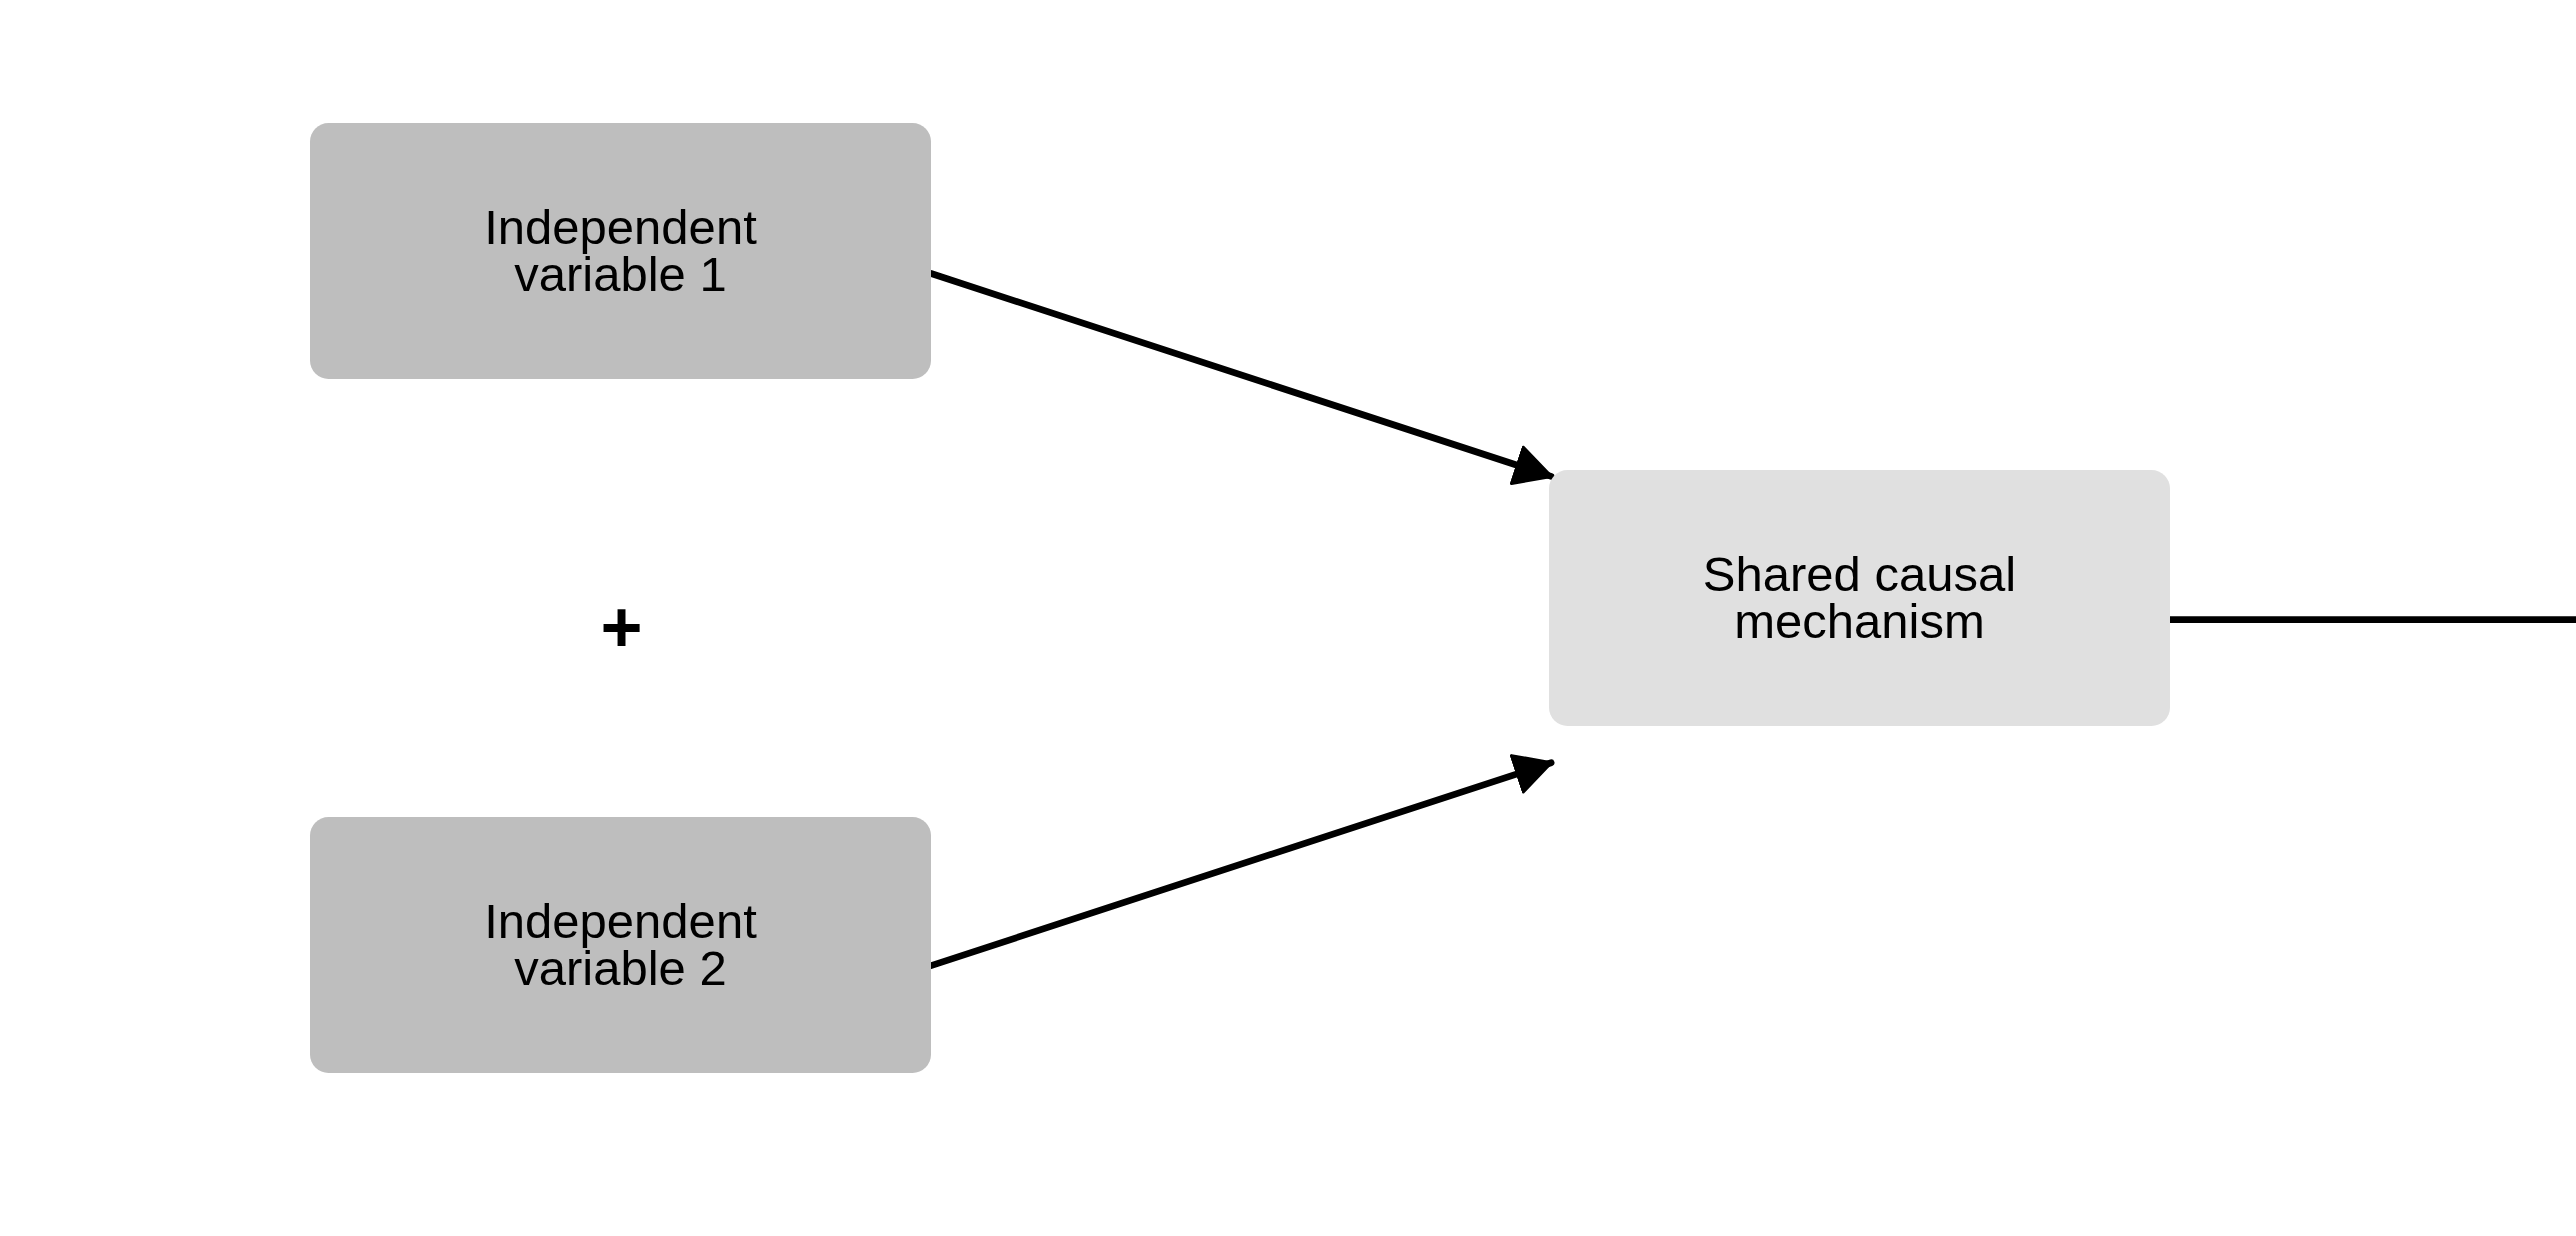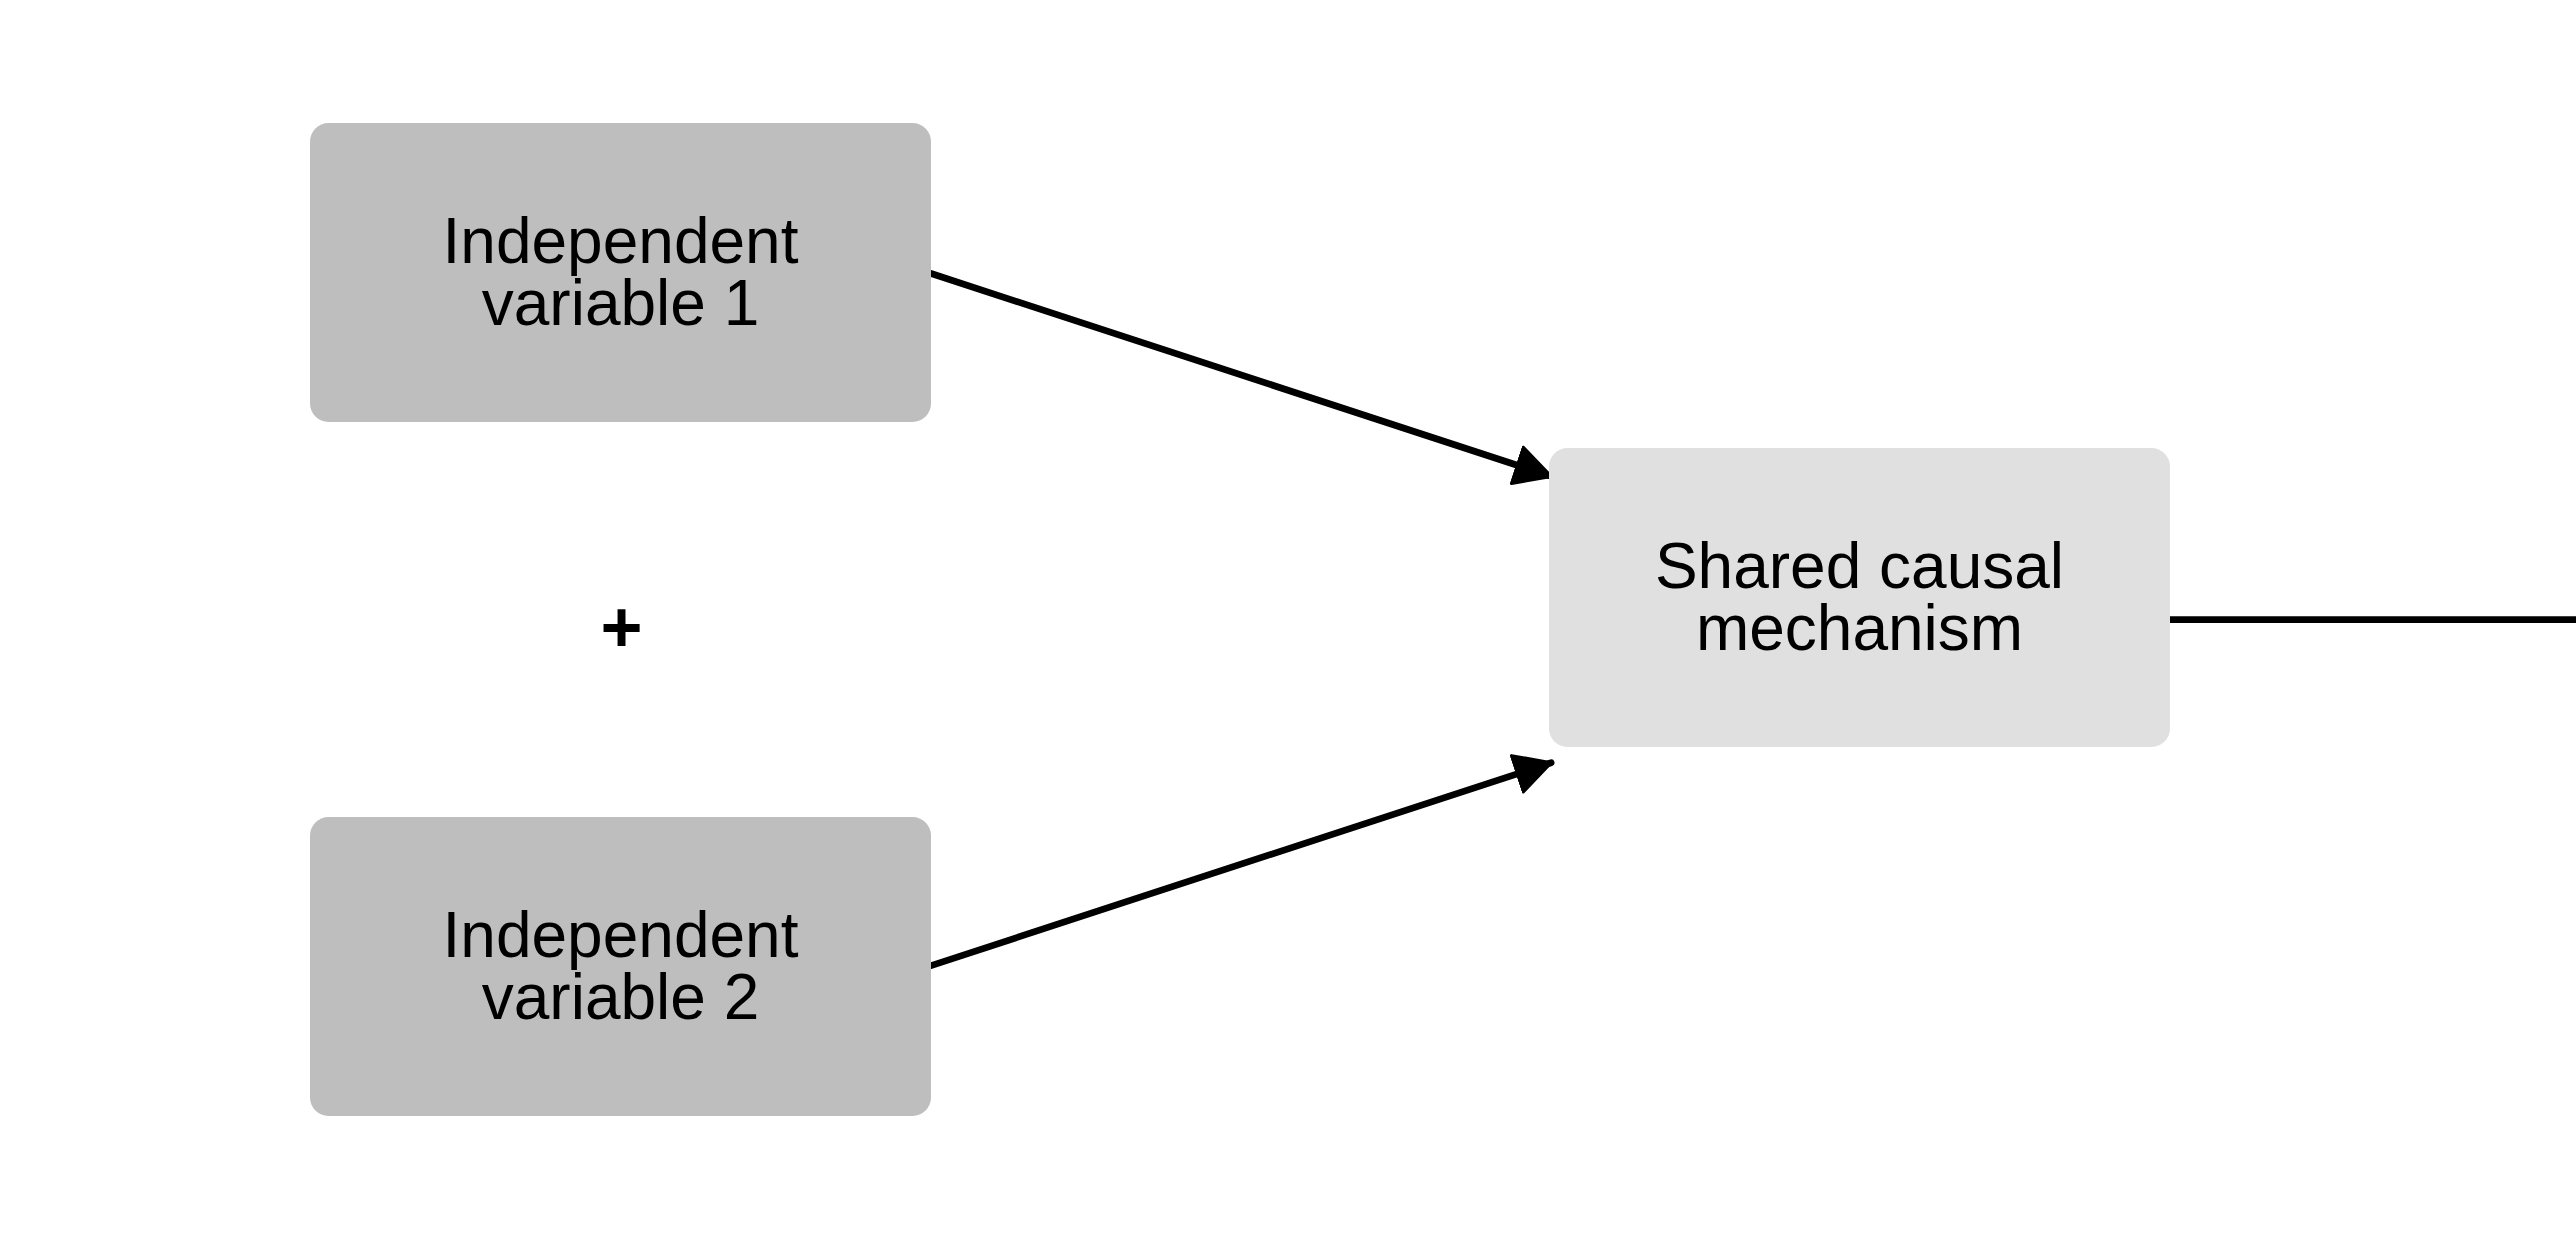--- a/index.html
+++ b/index.html
@@ -20,35 +20,35 @@
   .edges-svg {
     position: absolute;
     left: 0;
     top: 0;
     width: 3709px;
     height: 1236px;
   }
   .node {
     position: absolute;
     width: 621px;
-    height: 299px;
+    height: 256px;
     border-radius: 18.5px;
     background: #bebebe;
     color: #000000;
     display: flex;
     align-items: center;
     justify-content: center;
     text-align: center;
-    font-size: 64px;
+    font-size: 49px;
     line-height: 0.96;
     white-space: pre-line;
   }
   #node-iv1 { left: 310px; top: 123px; }
   #node-iv2 { left: 310px; top: 817px; }
-  #node-mechanism { left: 1549px; top: 448px; background: #e0e0e0; }
+  #node-mechanism { left: 1549px; top: 470px; background: #e0e0e0; }
   .plus-operator {
     position: absolute;
     left: 544px;
     top: 549px;
     width: 155px;
     height: 155px;
     display: flex;
     align-items: center;
     justify-content: center;
     font-size: 72px;

